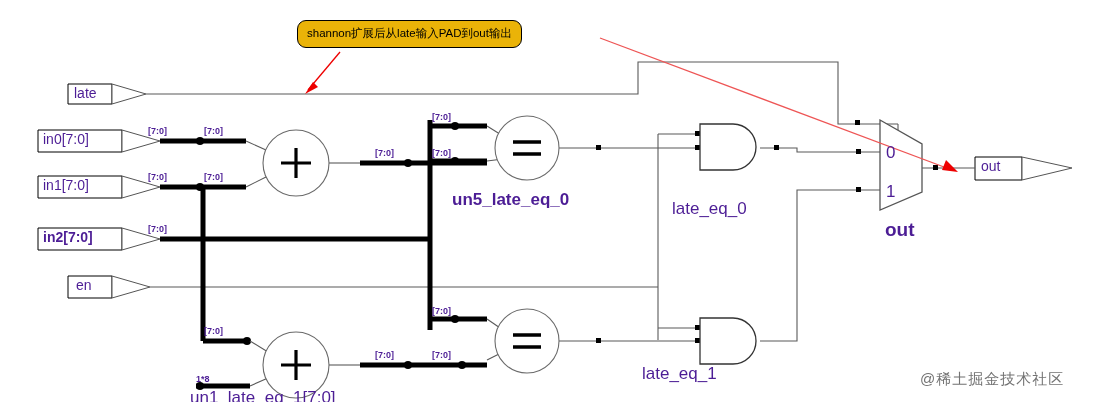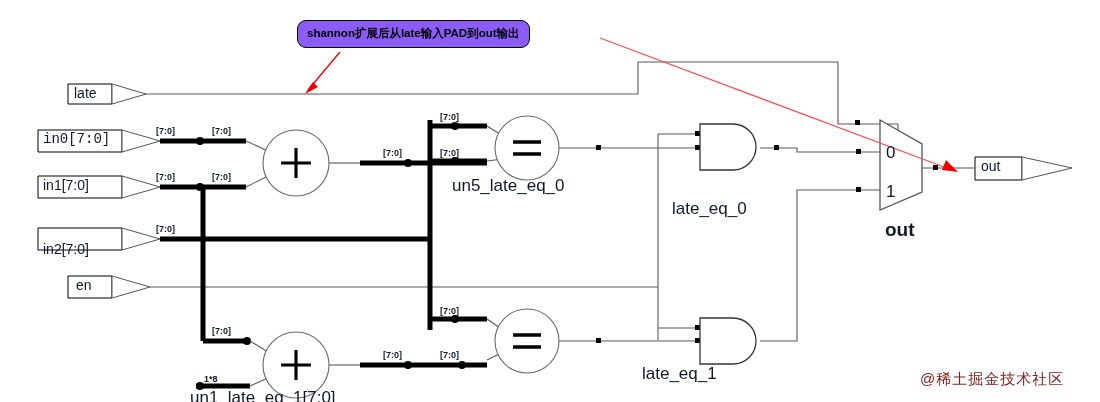--- a/index.html
+++ b/index.html
@@ -1,39 +1,39 @@
 <!DOCTYPE html>
 <html><head>
 <meta charset="utf-8">
 <style>
   html,body{margin:0;padding:0;background:#ffffff;}
   body{font-family:"Liberation Sans","DejaVu Sans",sans-serif;}
   #root{position:relative;width:1100px;height:402px;background:#fff;overflow:hidden;}
   #sch{position:absolute;left:0;top:0;}
-  .lbl{position:absolute;white-space:nowrap;color:#0f172a;}
+  .lbl{position:absolute;white-space:nowrap;color:#4c1d95;}
   .pin-text{font-size:14px;}
-  .bus-tag{font-size:9px;font-weight:bold;margin-left:8px;}
+  .bus-tag{font-size:9px;font-weight:bold;}
   .inst{font-size:17px;}
   .muxnum{font-size:17px;}
   .callout{
     position:absolute;
     border:1px solid #000;
     border-radius:9px;
-    background:#8b5cf6;
+    background:#eab308;
     padding:5px 9px 6px 9px;
     font-size:11.5px;
-    font-weight:bold;
+    font-weight:normal;
     line-height:1.32;
     color:#000;
     white-space:nowrap;
   }
   .watermark{
     position:absolute;
     font-size:15px;
-    color:#7f1d1d;
+    color:#737373;
     letter-spacing:1px;
     white-space:nowrap;
   }
 </style>
 </head>
 <body>
 
 <div id="root">
 
   <svg id="sch" width="1100" height="402" viewBox="0 0 1100 402">
@@ -197,41 +197,41 @@
       <path d="M305,94 L318,87 L313,82 Z" fill="#ee0000"></path>
     </g>
     <g>
       <line x1="600" y1="38" x2="952" y2="170" stroke="#ee5555" stroke-width="1.3"></line>
       <path d="M958,172 L942,170 L946,160 Z" fill="#ee0000"></path>
     </g>
 
   </svg>
 
   <div class="lbl pin-text" style="left:74px;top:85px;">late</div>
-  <div class="lbl pin-text" style="left:43px;top:131px;font-family:Liberation Mono, monospace;">in0[7:0]</div>
+  <div class="lbl pin-text" style="left:43px;top:131px;">in0[7:0]</div>
   <div class="lbl pin-text" style="left:43px;top:177px;">in1[7:0]</div>
-  <div class="lbl pin-text" style="left:43px;top:241px;">in2[7:0]</div>
+  <div class="lbl pin-text" style="left:43px;top:229px;font-weight:bold;">in2[7:0]</div>
   <div class="lbl pin-text" style="left:76px;top:277px;text-align:center;">en</div>
   <div class="lbl pin-text" style="left:981px;top:158px;">out</div>
 
   <div class="lbl bus-tag" style="left:148px;top:126px;">[7:0]</div>
   <div class="lbl bus-tag" style="left:204px;top:126px;">[7:0]</div>
   <div class="lbl bus-tag" style="left:148px;top:172px;">[7:0]</div>
   <div class="lbl bus-tag" style="left:204px;top:172px;">[7:0]</div>
   <div class="lbl bus-tag" style="left:148px;top:224px;">[7:0]</div>
   <div class="lbl bus-tag" style="left:375px;top:148px;">[7:0]</div>
   <div class="lbl bus-tag" style="left:432px;top:112px;">[7:0]</div>
   <div class="lbl bus-tag" style="left:432px;top:148px;">[7:0]</div>
   <div class="lbl bus-tag" style="left:432px;top:306px;">[7:0]</div>
   <div class="lbl bus-tag" style="left:204px;top:326px;">[7:0]</div>
   <div class="lbl bus-tag" style="left:375px;top:350px;">[7:0]</div>
   <div class="lbl bus-tag" style="left:432px;top:350px;">[7:0]</div>
   <div class="lbl bus-tag" style="left:196px;top:374px;">1*8</div>
 
-  <div class="lbl inst" style="left:452px;top:176px;">un5_late_eq_0</div>
+  <div class="lbl inst" style="left:452px;top:190px;font-weight:bold;">un5_late_eq_0</div>
   <div class="lbl inst" style="left:672px;top:171px;margin-top:28px;">late_eq_0</div>
   <div class="lbl inst" style="left:190px;top:388px;">un1_late_eq_1[7:0]</div>
   <div class="lbl inst" style="left:642px;top:364px;">late_eq_1</div>
   <div class="lbl inst" style="left:885px;top:219px;font-weight:bold;font-size:19px;">out</div>
 
   <div class="lbl muxnum" style="left:886px;top:143px;">0</div>
   <div class="lbl muxnum" style="left:886px;top:182px;">1</div>
 
   <div class="callout" style="left:297px;top:20px;">
     <div>shannon扩展后从late输入PAD到out输出</div>

